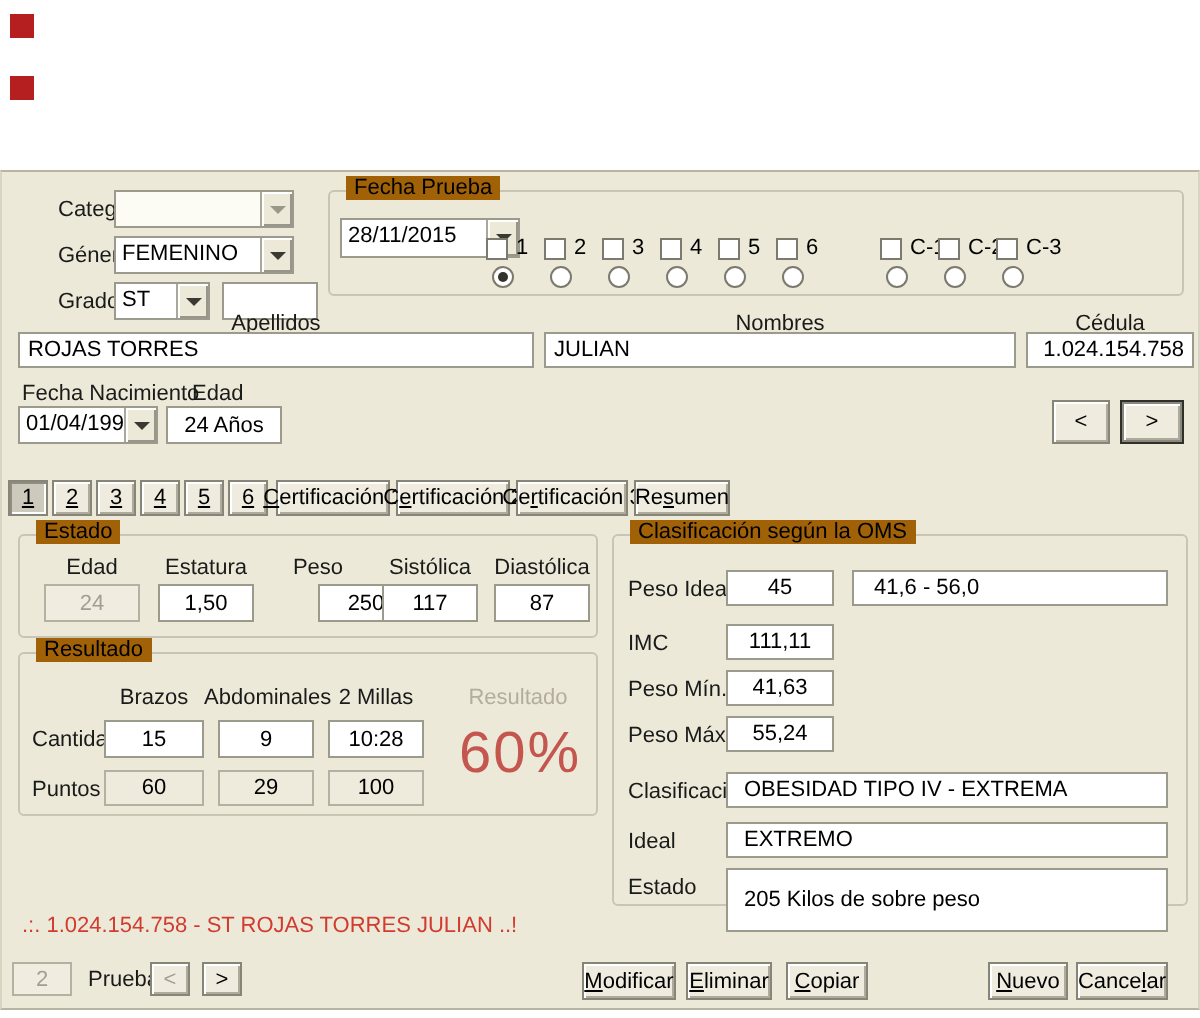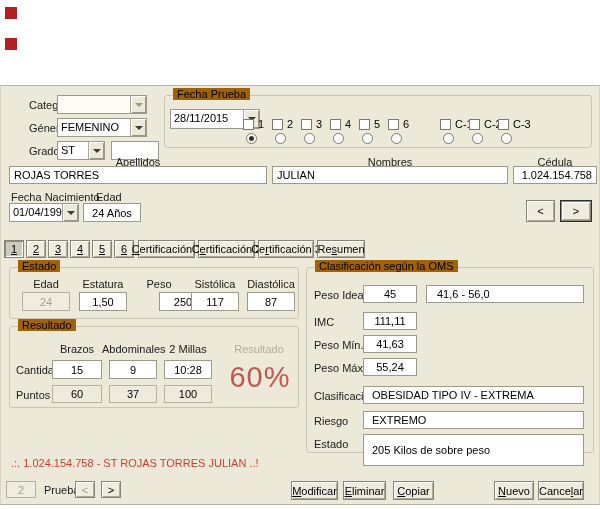--- a/index.html
+++ b/index.html
@@ -248,21 +248,21 @@
       <span class="lbl center" style="left:154px; top:16px; width:48px;">2 Millas</span>
       <span class="lbl center gray" style="left:212px; top:16px; width:74px;">Resultado</span>
 
       <span class="lbl" style="left:6px; top:37px;">Cantidad</span>
       <div class="tb center" style="left:42px; top:33px; width:50px; height:19px;">15</div>
       <div class="tb center" style="left:99px; top:33px; width:48px; height:19px;">9</div>
       <div class="tb center" style="left:154px; top:33px; width:48px; height:19px;">10:28</div>
 
       <span class="lbl" style="left:6px; top:62px;">Puntos</span>
       <div class="tb center flat" style="left:42px; top:58px; width:50px; height:18px;">60</div>
-      <div class="tb center flat" style="left:99px; top:58px; width:48px; height:18px;">37</div>
+      <div class="tb center flat" style="left:99px; top:58px; width:48px; height:18px;">29</div>
       <div class="tb center flat" style="left:154px; top:58px; width:48px; height:18px;">100</div>
 
       <span id="resultado-value">60%</span>
     </div>
 
     <div class="gbox" style="left:305px; top:181px; width:288px; height:186px;">
       <span class="gtitle">Clasificación según la OMS</span>
 
       <span class="lbl" style="left:7px; top:21px;">Peso Ideal</span>
       <div class="tb center" style="left:56px; top:17px; width:54px; height:18px;">45</div>
@@ -273,21 +273,21 @@
 
       <span class="lbl" style="left:7px; top:71px;">Peso Mín.</span>
       <div class="tb center" style="left:56px; top:67px; width:54px; height:18px;">41,63</div>
 
       <span class="lbl" style="left:7px; top:94px;">Peso Máx.</span>
       <div class="tb center" style="left:56px; top:90px; width:54px; height:18px;">55,24</div>
 
       <span class="lbl" style="left:7px; top:122px;">Clasificación</span>
       <div class="tb" style="left:56px; top:118px; width:221px; height:18px; padding-left:8px;">OBESIDAD TIPO IV - EXTREMA</div>
 
-      <span class="lbl" style="left:7px; top:147px;">Riesgo</span>
+      <span class="lbl" style="left:7px; top:147px;">Ideal</span>
       <div class="tb" style="left:56px; top:143px; width:221px; height:18px; padding-left:8px;">EXTREMO</div>
 
       <span class="lbl" style="left:7px; top:170px;">Estado</span>
       <div class="tb" style="left:56px; top:166px; width:221px; height:32px; padding-left:8px;">205 Kilos de sobre peso</div>
     </div>
 
     <span id="status-text">.:. 1.024.154.758 - ST ROJAS TORRES JULIAN ..!</span>
 
     <div class="tb center disabled" style="left:5px; top:395px; width:30px; height:17px;">2</div>
     <span class="lbl" style="left:43px; top:398px;">Prueba</span>

